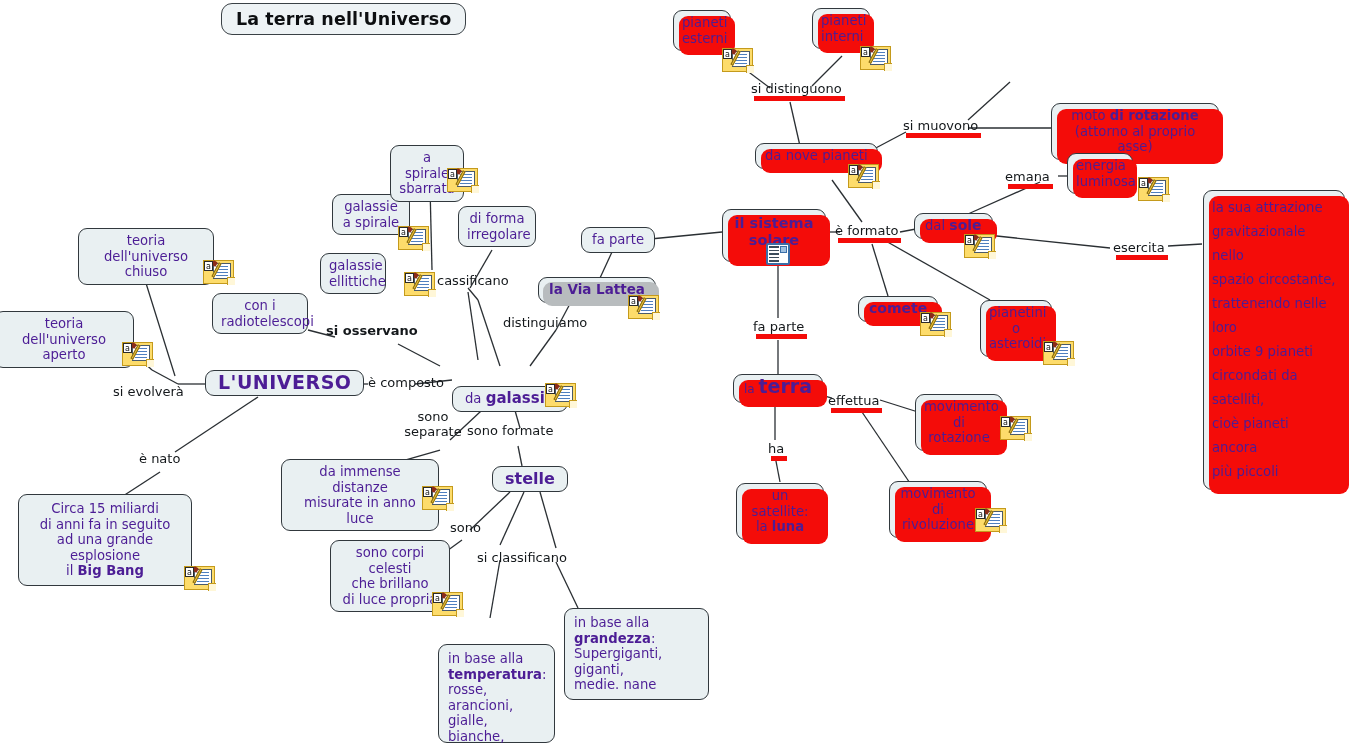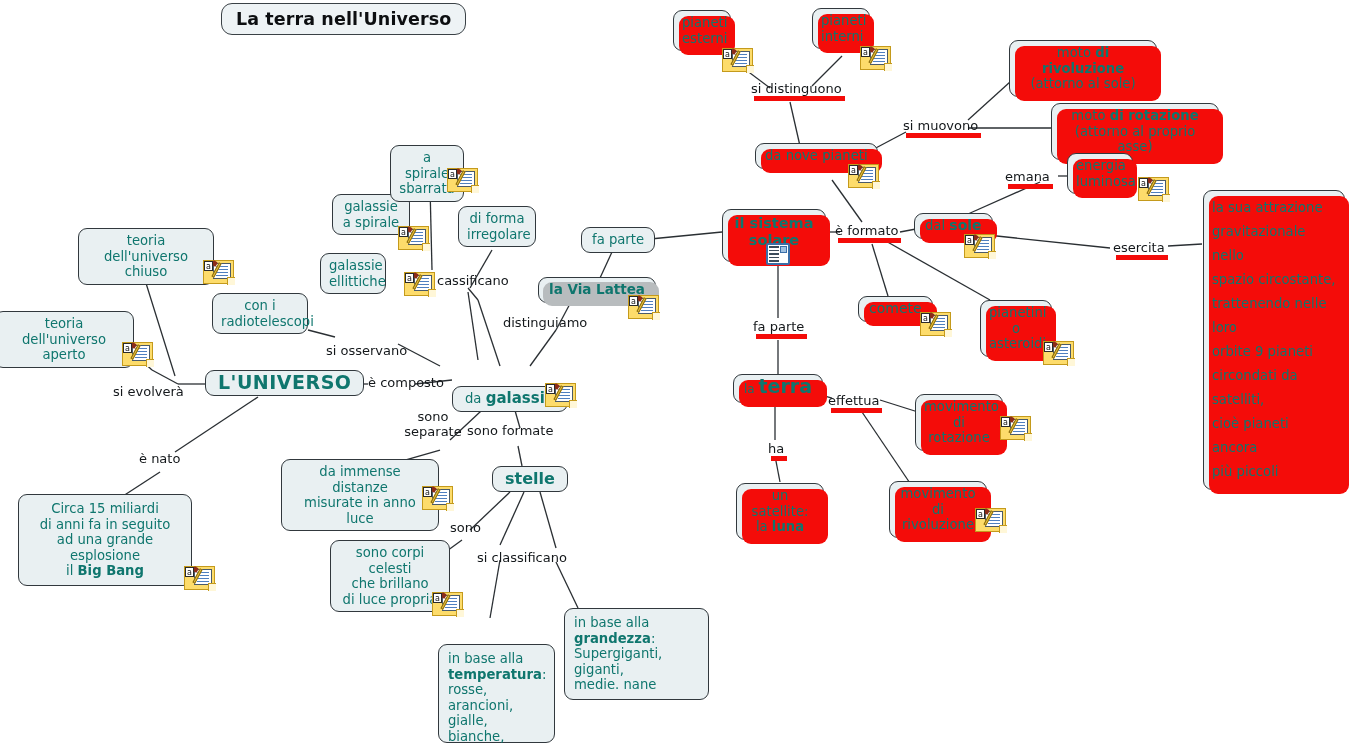--- a/index.html
+++ b/index.html
@@ -13,21 +13,21 @@
   }
   #canvas { position:absolute; left:0; top:0; width:1356px; height:746px; }
   #edges { position:absolute; left:0; top:0; width:1356px; height:746px; pointer-events:none; }
 
   
   .node {
     position:absolute;
     background:#e9f0f2;
     border:1.4px solid #31383d;
     border-radius:9px;
-    color:#0f766e;
+    color:#4c1d95;
     font-size:13.2px;
     line-height:15.5px;
     text-align:center;
     padding:4px 8px;
     white-space:nowrap;
     z-index:5;
   }
   .node.multi { white-space:normal; }
   .node.left { text-align:left; }
 
@@ -294,21 +294,21 @@
         <i></i>
         <i></i>
         <i></i>
       </div>
     <div class="pencil"></div>
       <div class="tip"></div>
     <div class="a">a</div>
       <div class="fold"></div>
   </div>
 
-  <div class="lbl" style="left:326px; top:344px;">si osservano</div>
+  <div class="lbl" style="left:326px; top:324px;font-weight:bold;">si osservano</div>
   <div class="node multi" style="left:212px; top:293px; width:96px;">
     <span class="txt" style="white-space:pre-line;">con i
 radiotelescopi</span>
   </div>
 
   <div class="lbl" style="left:368px; top:376px;">è composto</div>
 
   <div class="node" style="left:452px; top:386px; padding:4px 12px;">
     <span class="txt"><span>da  </span><b style="font-size:15px;">galassie</b></span>
   </div>
@@ -557,24 +557,20 @@
         <i></i>
       </div>
     <div class="pencil"></div>
       <div class="tip"></div>
     <div class="a">a</div>
       <div class="fold"></div>
   </div>
 
   <div class="lbl underline" style="left:903px; top:119px;">si muovono</div>
 
-  <div class="node multi redshadow" style="left:1009px; top:40px; width:148px; padding:4px 8px;">
-    <span class="txt"><span>moto </span><b>di rivoluzione</b></span>
-    <span class="txt">(attorno al sole)</span>
-  </div>
 
   <div class="node multi redshadow" style="left:1051px; top:103px; width:168px; padding:4px 8px;">
     <span class="txt"><span>moto </span><b>di rotazione</b></span>
     <span class="txt">(attorno al proprio asse)</span>
   </div>
 
   <div class="node redshadow" style="left:914px; top:213px; padding:4px 10px;">
     <span class="txt"><span>dal </span><b style="font-size:14px;">sole</b></span>
   </div>
   <div class="noteicon" style="left:964px; top:234px;">
@@ -620,21 +616,21 @@
 gravitazionale nello
 spazio circostante,
 trattenendo nelle loro
 orbite 9 pianeti
 circondati da satelliti,
 cioè pianeti ancora
  più piccoli</span>
   </div>
 
   <div class="node redshadow" style="left:858px; top:296px; padding:4px 10px;">
-    <span class="txt" style="font-weight:normal; font-size:14px;">comete</span>
+    <span class="txt" style="font-weight:bold; font-size:14px;">comete</span>
   </div>
   <div class="noteicon" style="left:920px; top:312px;">
     <div class="pg"></div>
       <div class="inner">
         <i></i>
         <i></i>
         <i></i>
         <i></i>
         <i></i>
       </div>

